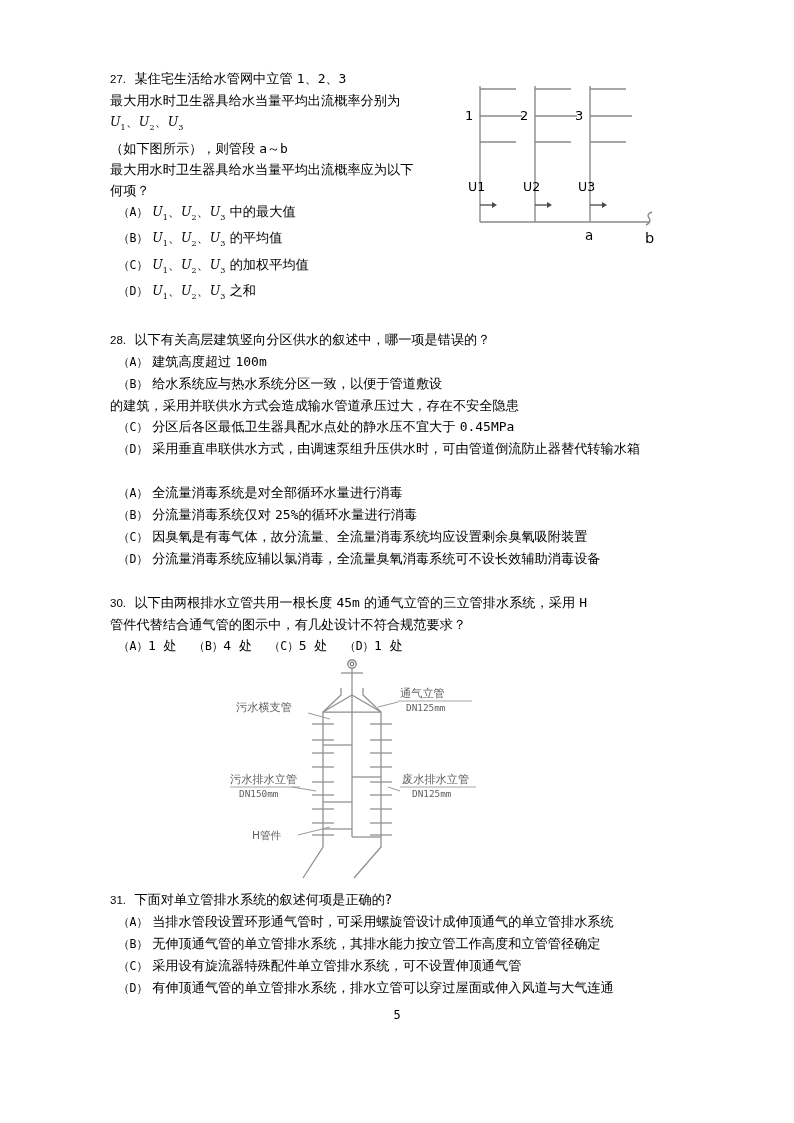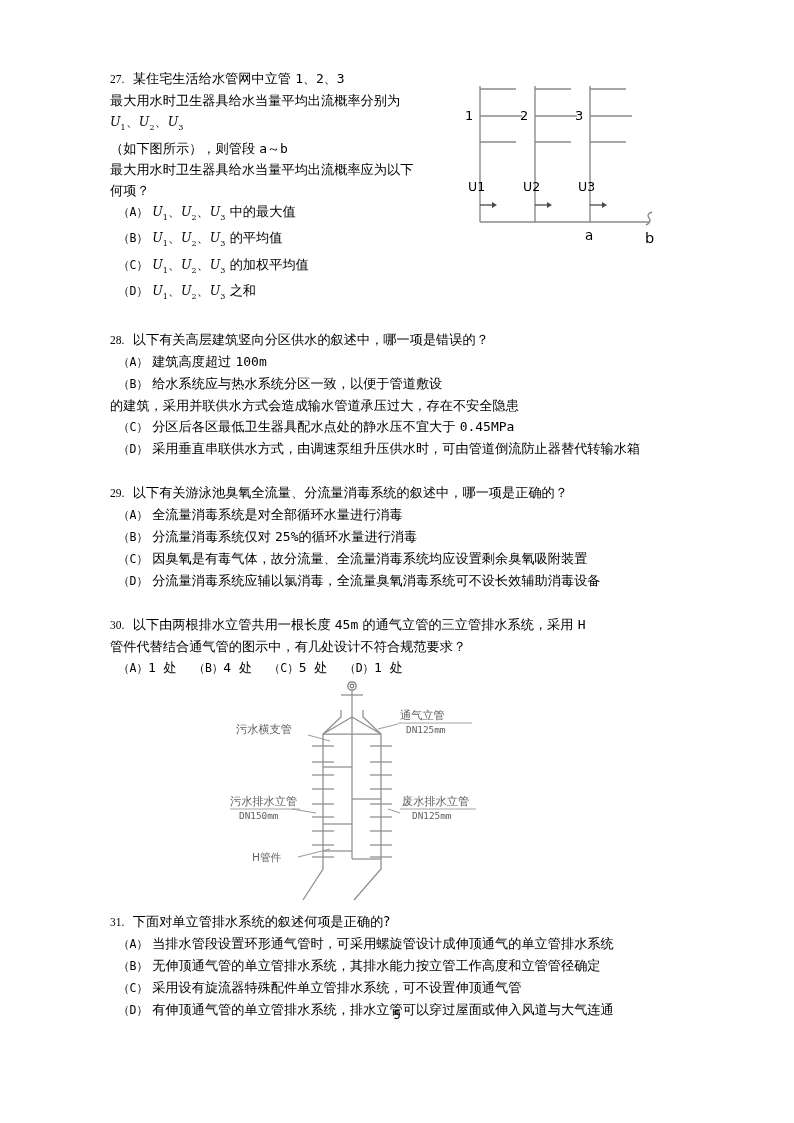--- a/index.html
+++ b/index.html
@@ -28,21 +28,21 @@
   
   .qblock { position: relative; margin-bottom: 0; }
   .line {
     font-size: 13.2px;
     line-height: 21px;
     white-space: pre;
     letter-spacing: 0px;
   }
   .qnum {
     font-size: 11.5px;
-    font-family: Liberation Serif, serif;
+    font-family: Liberation Sans, sans-serif;
   }
   .opt-label {
     font-size: 11.5px;
     font-family: "DejaVu Sans Mono", "Liberation Mono", monospace;
   }
   .num {
     font-family: "DejaVu Sans Mono", "Liberation Mono", monospace;
     font-size: 13px;
   }
   .var {
@@ -163,21 +163,20 @@
       <div class="line indent1"><span class="opt-label">（A）</span> 建筑高度超过 <span class="num">100m</span></div>
       <div class="line indent1"><span class="opt-label">（B）</span> <span>给水系统应与热水系统分区一致，以便于管道敷设</span></div>
       <div class="line"><span>的建筑，采用并联供水方式会造成输水管道承压过大，存在不安全隐患</span></div>
       <div class="line indent1"><span class="opt-label">（C）</span> 分区后各区最低卫生器具配水点处的静水压不宜大于 <span class="num">0.45MPa</span></div>
       <div class="line indent1"><span class="opt-label">（D）</span> <span>采用垂直串联供水方式，由调速泵组升压供水时，可由管道倒流防止器替代转输水箱</span></div>
     </div>
 
     <div class="gap-lg"></div>
 
     <div class="qblock">
-      <div class="line"><span class="qnum">29.</span>&nbsp; <span>以下有关游泳池臭氧全流量、分流量消毒系统的叙述中，哪一项是正确的？</span></div>
       <div class="line indent1"><span class="opt-label">（A）</span> <span>全流量消毒系统是对全部循环水量进行消毒</span></div>
       <div class="line indent1"><span class="opt-label">（B）</span> 分流量消毒系统仅对 <span class="num">25%</span>的循环水量进行消毒</div>
       <div class="line indent1"><span class="opt-label">（C）</span> <span>因臭氧是有毒气体，故分流量、全流量消毒系统均应设置剩余臭氧吸附装置</span></div>
       <div class="line indent1"><span class="opt-label">（D）</span> <span>分流量消毒系统应辅以氯消毒，全流量臭氧消毒系统可不设长效辅助消毒设备</span></div>
     </div>
 
     <div class="gap-lg"></div>
 
     <div class="qblock">
       <div class="line"><span class="qnum">30.</span>&nbsp; 以下由两根排水立管共用一根长度 <span class="num">45m</span> 的通气立管的三立管排水系统，采用 <span class="num">H</span></div>

